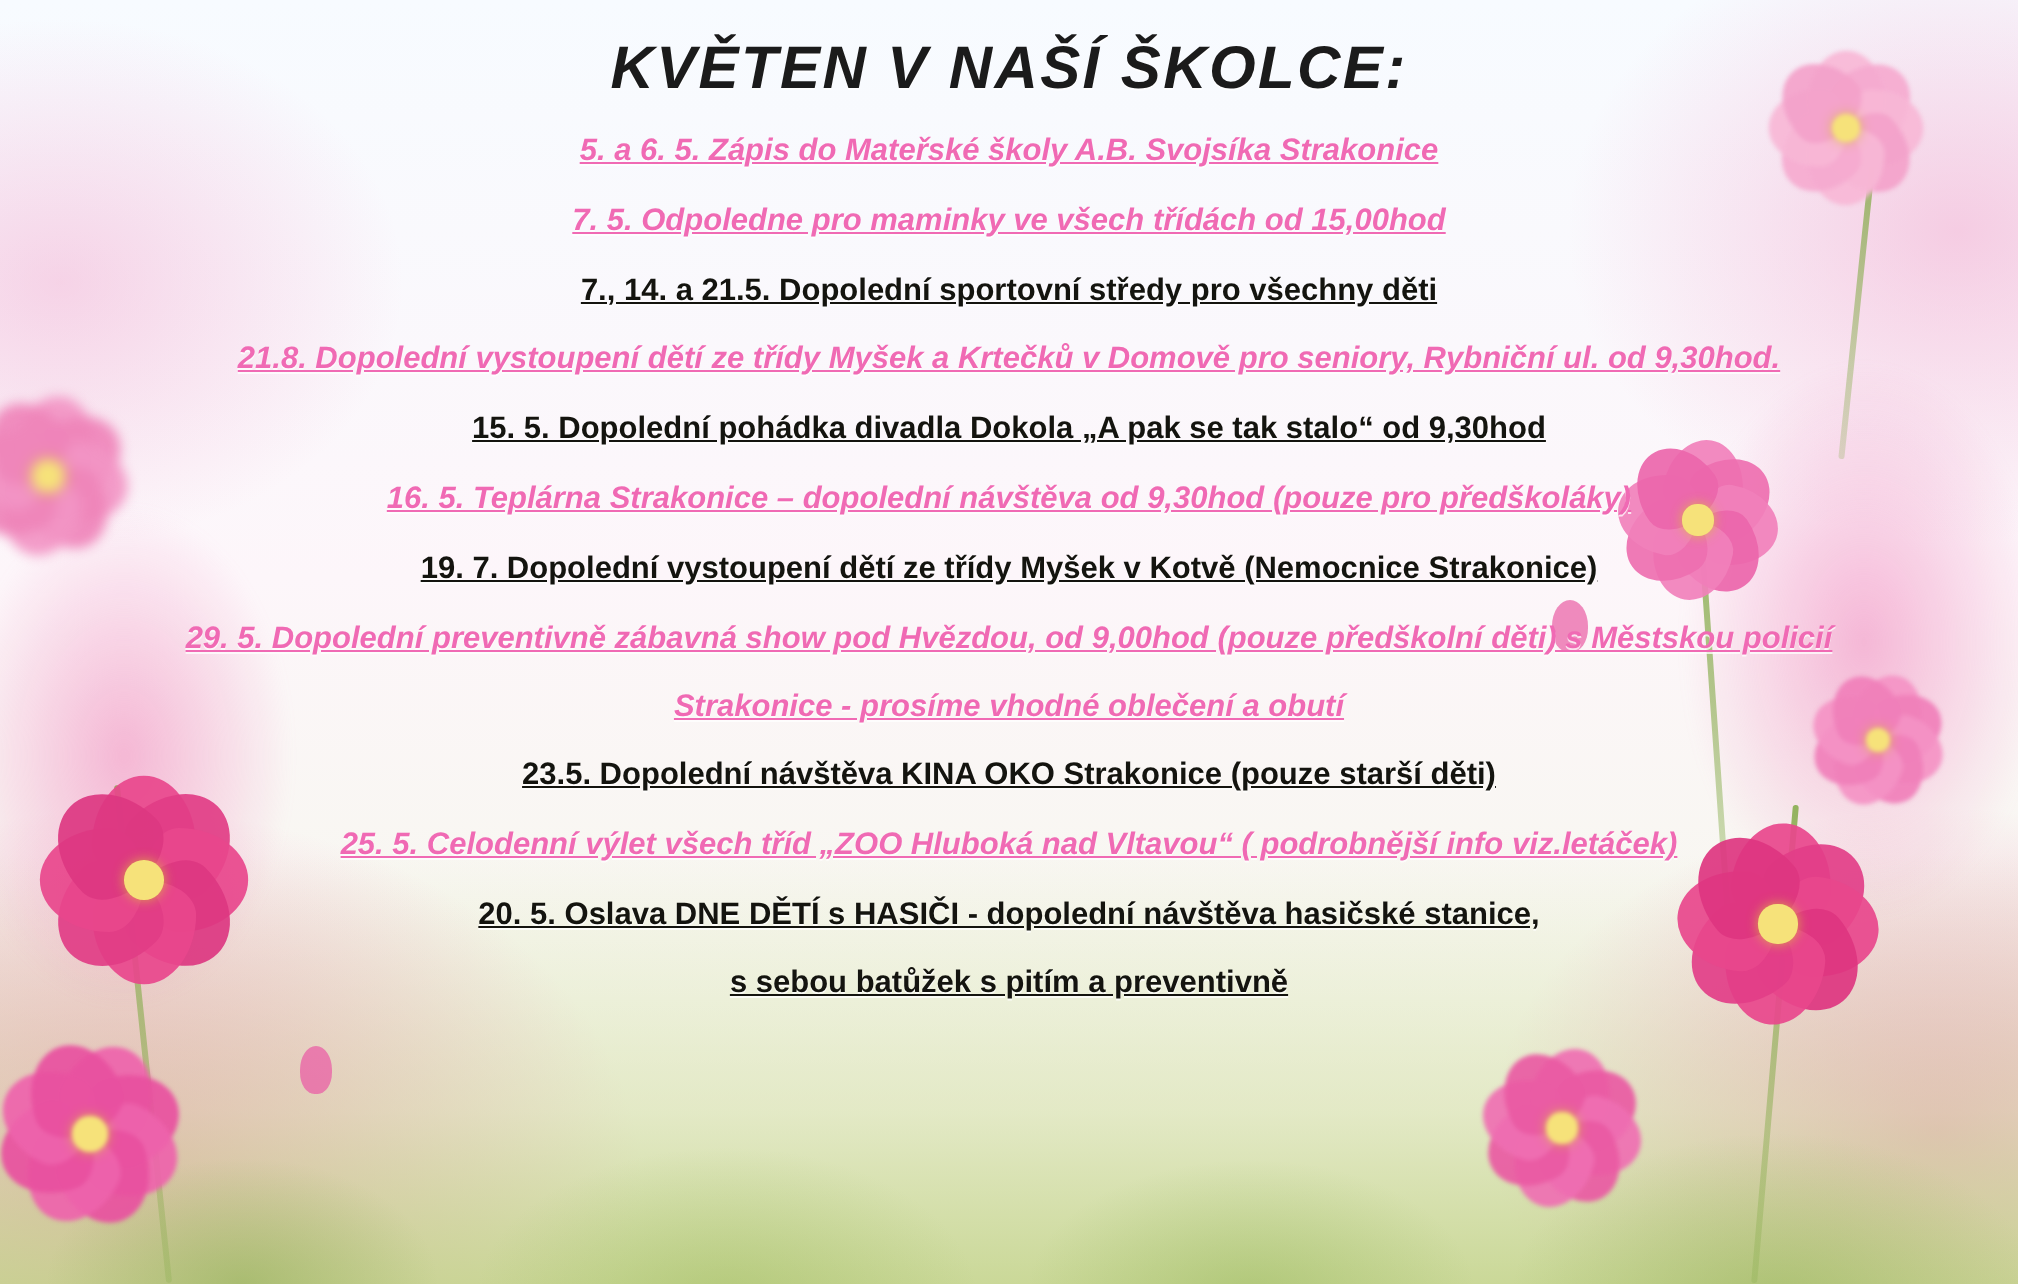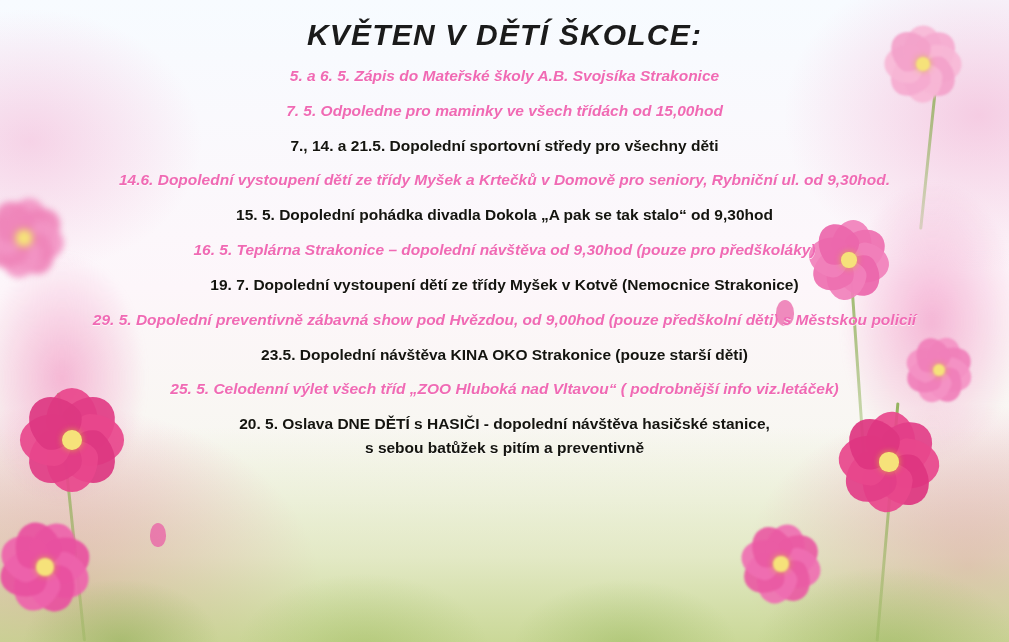--- a/index.html
+++ b/index.html
@@ -97,24 +97,25 @@
     font-size: 30px;
     letter-spacing: 1.2px;
     color: #1b1b1b;
     margin: 4px 0 14px 0;
     text-shadow: 0 1px 0 rgba(255,255,255,0.8);
   }
 
   .line {
     font-size: 15.5px;
     line-height: 1.28;
-    margin: 4px auto;
+    margin: 14px auto;
     padding: 0;
     text-shadow: 0 1px 0 rgba(255,255,255,0.75);
     max-width: 930px;
+    text-decoration: underline;
   }
   .line + .line { margin-top: 0; }
 
   .entry { margin-bottom: 15px; }
 
   .pink {
     color: #f06ab4;
     font-weight: bold;
     font-style: italic;
   }
@@ -237,53 +238,54 @@
     <span style="background:#f295c4; transform: translate(-50%,-100%) rotate(282deg);"></span>
     <span style="background:#ef84ba; transform: translate(-50%,-100%) rotate(327deg);"></span>
     <i></i>
   </div>
 
   <div class="deco" style="right:215px; top:300px; width:18px; height:26px; border-radius:50% 50% 45% 45%; background:#eb6fae; opacity:0.8;"></div>
   <div class="deco" style="left:150px; bottom:95px; width:16px; height:24px; border-radius:50% 50% 45% 45%; background:#ea5fa5; opacity:0.75;"></div>
 
   <div id="content">
 
-    <div id="title">KVĚTEN V DĚTÍ ŠKOLCE:</div>
+    <div id="title">KVĚTEN V NAŠÍ ŠKOLCE:</div>
 
     <div class="entry">
       <div class="line pink">5. a 6. 5. Zápis do Mateřské školy A.B. Svojsíka Strakonice</div>
     </div>
 
 
     <div class="entry">
       <div class="line pink">7. 5. Odpoledne pro maminky ve všech třídách od 15,00hod</div>
     </div>
 
     <div class="entry">
       <div class="line dark">7., 14. a 21.5. Dopolední sportovní středy pro všechny děti</div>
     </div>
 
     <div class="entry">
-      <div class="line pink">14.6. Dopolední vystoupení dětí ze třídy Myšek a Krtečků v Domově pro seniory, Rybniční ul. od 9,30hod.</div>
+      <div class="line pink">21.8. Dopolední vystoupení dětí ze třídy Myšek a Krtečků v Domově pro seniory, Rybniční ul. od 9,30hod.</div>
     </div>
 
     <div class="entry">
       <div class="line dark">15. 5. Dopolední pohádka divadla Dokola „A pak se tak stalo“ od 9,30hod</div>
     </div>
 
     <div class="entry">
       <div class="line pink">16. 5. Teplárna Strakonice – dopolední návštěva od 9,30hod (pouze pro předškoláky)</div>
     </div>
 
     <div class="entry">
       <div class="line dark">19. 7. Dopolední vystoupení dětí ze třídy Myšek v Kotvě (Nemocnice Strakonice)</div>
     </div>
 
     <div class="entry">
       <div class="line pink">29. 5. Dopolední preventivně zábavná show pod Hvězdou, od 9,00hod (pouze předškolní děti) s Městskou policií</div>
+      <div class="line pink sub">Strakonice - prosíme vhodné oblečení a obutí</div>
     </div>
 
     <div class="entry">
       <div class="line dark">23.5. Dopolední návštěva KINA OKO Strakonice (pouze starší děti)</div>
     </div>
 
     <div class="entry">
       <div class="line pink">25. 5. Celodenní výlet všech tříd  „ZOO Hluboká nad Vltavou“  ( podrobnější info viz.letáček)</div>
     </div>
 

